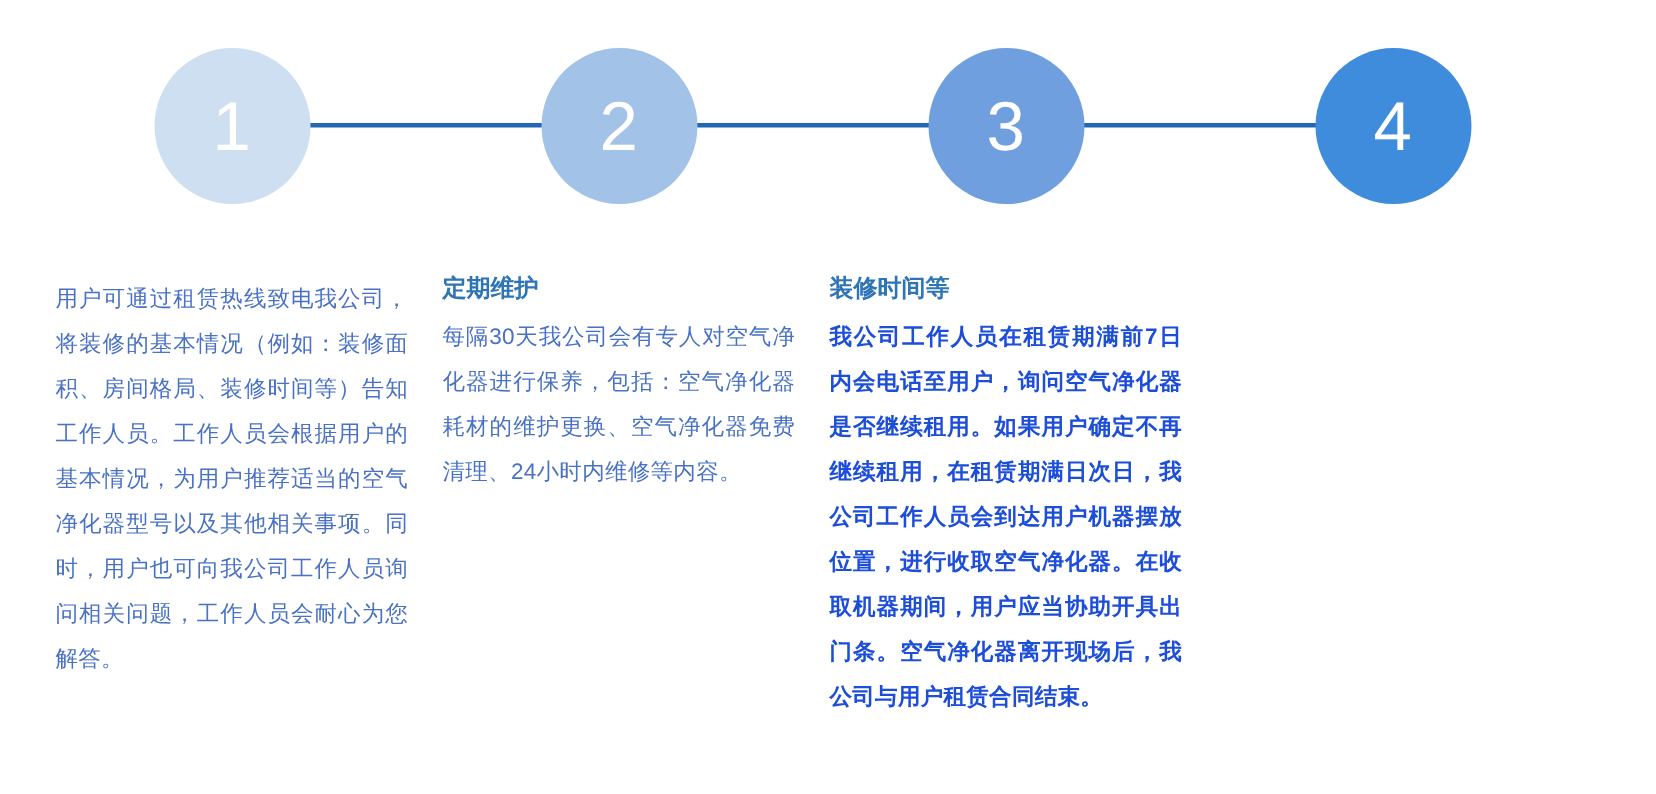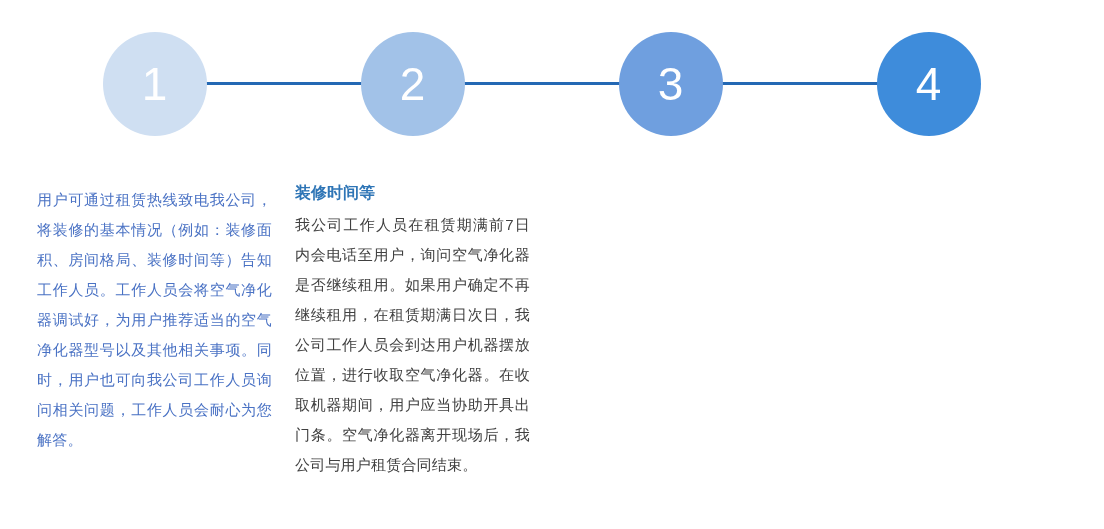--- a/index.html
+++ b/index.html
@@ -66,21 +66,25 @@
     </div>
     <div class="col">
       <div class="circle" style="background: rgb(62, 140, 219);">
         <span class="num" style="color: rgb(255, 255, 255);">4</span>
       </div>
     </div>
   </div>
 
   <div class="row text-row">
     <div class="col">
-      <p class="step-body" style="color: rgb(74, 114, 196);">用户可通过租赁热线致电我公司，将装修的基本情况（例如：装修面积、房间格局、装修时间等）告知工作人员。工作人员会将空气净化器调试好，为用户推荐适当的空气净化器型号以及其他相关事项。同时，用户也可向我公司工作人员询问相关问题，工作人员会耐心为您解答。</p>
+      <p class="step-body" style="color: rgb(74, 114, 196);">用户可通过租赁热线致电我公司，将装修的基本情况（例如：装修面积、房间格局、装修时间等）告知工作人员。工作人员会根据用户的基本情况，为用户推荐适当的空气净化器型号以及其他相关事项。同时，用户也可向我公司工作人员询问相关问题，工作人员会耐心为您解答。</p>
+    </div>
+    <div class="col">
+      <h3 class="step-title" style="color: rgb(46, 117, 182);">定期维护</h3>
+      <p class="step-body" style="color: rgb(74, 114, 196);">每隔30天我公司会有专人对空气净化器进行保养，包括：空气净化器耗材的维护更换、空气净化器免费清理、24小时内维修等内容。</p>
     </div>
     <div class="col">
       <h3 class="step-title" style="color: rgb(46, 117, 182);">装修时间等</h3>
-      <p class="step-body" style="color: #404040;">我公司工作人员在租赁期满前7日内会电话至用户，询问空气净化器是否继续租用。如果用户确定不再继续租用，在租赁期满日次日，我公司工作人员会到达用户机器摆放位置，进行收取空气净化器。在收取机器期间，用户应当协助开具出门条。空气净化器离开现场后，我公司与用户租赁合同结束。</p>
+      <p class="step-body" style="color: #1d4ed8; font-weight: bold;">我公司工作人员在租赁期满前7日内会电话至用户，询问空气净化器是否继续租用。如果用户确定不再继续租用，在租赁期满日次日，我公司工作人员会到达用户机器摆放位置，进行收取空气净化器。在收取机器期间，用户应当协助开具出门条。空气净化器离开现场后，我公司与用户租赁合同结束。</p>
     </div>
   </div>
 
 </div>
 
 </body></html>

